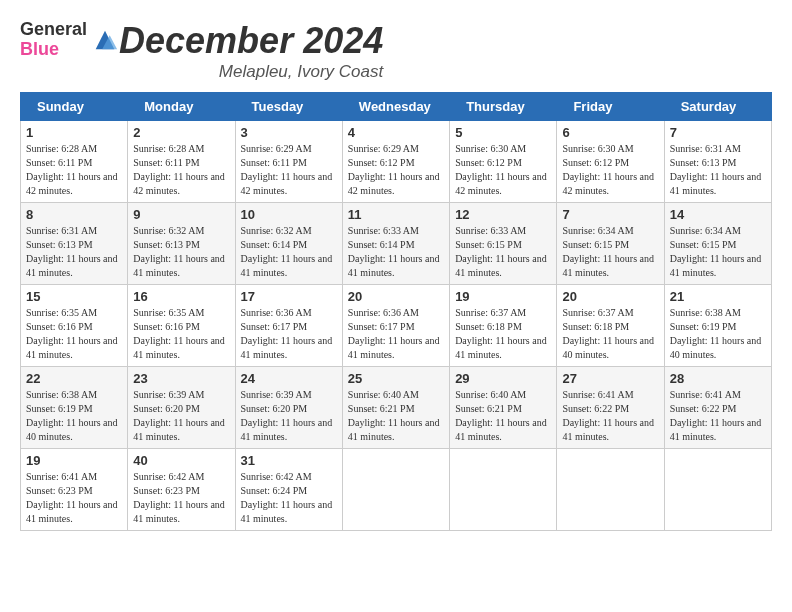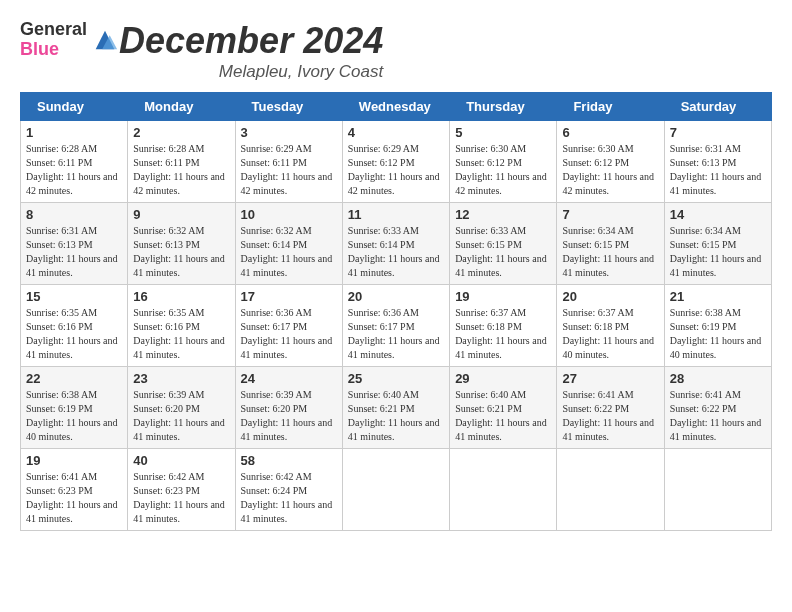--- a/index.html
+++ b/index.html
@@ -159,20 +159,20 @@
         <td><span class="day-num">23</span><span class="day-info">Sunrise: 6:39 AM<br>Sunset: 6:20 PM<br>Daylight: 11 hours and 41 minutes.</span></td>
         <td><span class="day-num">24</span><span class="day-info">Sunrise: 6:39 AM<br>Sunset: 6:20 PM<br>Daylight: 11 hours and 41 minutes.</span></td>
         <td><span class="day-num">25</span><span class="day-info">Sunrise: 6:40 AM<br>Sunset: 6:21 PM<br>Daylight: 11 hours and 41 minutes.</span></td>
         <td><span class="day-num">29</span><span class="day-info">Sunrise: 6:40 AM<br>Sunset: 6:21 PM<br>Daylight: 11 hours and 41 minutes.</span></td>
         <td><span class="day-num">27</span><span class="day-info">Sunrise: 6:41 AM<br>Sunset: 6:22 PM<br>Daylight: 11 hours and 41 minutes.</span></td>
         <td><span class="day-num">28</span><span class="day-info">Sunrise: 6:41 AM<br>Sunset: 6:22 PM<br>Daylight: 11 hours and 41 minutes.</span></td>
       </tr>
       <tr>
         <td><span class="day-num">19</span><span class="day-info">Sunrise: 6:41 AM<br>Sunset: 6:23 PM<br>Daylight: 11 hours and 41 minutes.</span></td>
         <td><span class="day-num">40</span><span class="day-info">Sunrise: 6:42 AM<br>Sunset: 6:23 PM<br>Daylight: 11 hours and 41 minutes.</span></td>
-        <td><span class="day-num">58</span><span class="day-info">Sunrise: 6:42 AM<br>Sunset: 6:24 PM<br>Daylight: 11 hours and 41 minutes.</span></td>
+        <td><span class="day-num">31</span><span class="day-info">Sunrise: 6:42 AM<br>Sunset: 6:24 PM<br>Daylight: 11 hours and 41 minutes.</span></td>
         <td class="empty-cell"></td>
         <td class="empty-cell"></td>
         <td class="empty-cell"></td>
         <td class="empty-cell"></td>
       </tr>
     </tbody>
 </table>
 
 </body></html>

